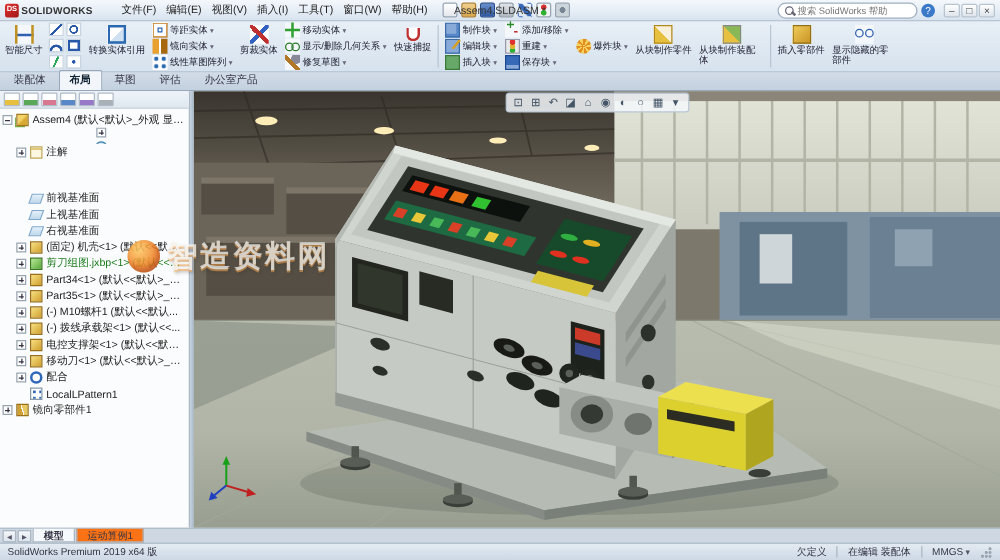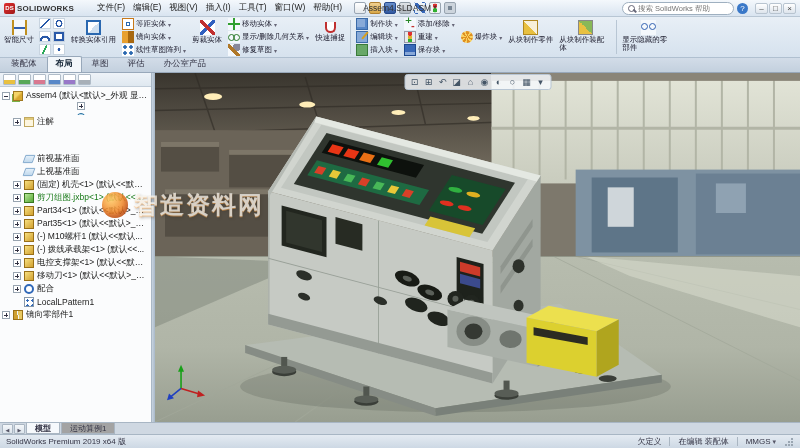--- a/index.html
+++ b/index.html
@@ -142,21 +142,21 @@
 .wm-icon{width:26px;height:26px;border-radius:50%;flex:none;
   background:radial-gradient(circle at 35% 30%,#ffc860,#f08020 55%,#d05010);
   box-shadow:inset -2px -3px 4px rgba(150,40,0,.5)}
 .wm-text{font-size:24px;font-weight:bold;letter-spacing:2px;color:rgba(248,246,240,.88);
   text-shadow:0 1px 0 rgba(255,170,80,.6),1px 2px 3px rgba(60,50,40,.45);white-space:nowrap}
 
 
 .bottom-tabs{height:12px;flex:none;display:flex;align-items:center;background:#cfd8e2;border-top:1px solid #a8b6c4;padding:0 2px;gap:1px}
 .bt-arrow{width:11px;height:10px;font-size:5px;line-height:10px;text-align:center;color:#556;
   background:linear-gradient(#f4f7fa,#dce4ec);border:1px solid #aab6c2;border-radius:1px}
-.btab{font-size:8px;padding:0 8px;height:11px;line-height:11px;background:#a3a3a3;border:1px solid #aab6c2;border-top:none;color:#334}
+.btab{font-size:8px;padding:0 8px;height:11px;line-height:11px;background:#f97316;border:1px solid #aab6c2;border-top:none;color:#334}
 .btab.active{background:#f6f9fc;font-weight:bold}
 .statusbar{height:14px;flex:none;display:flex;align-items:center;padding:0 6px;gap:8px;
   background:linear-gradient(#e4ebf2,#cdd8e4);border-top:1px solid #a8b6c4;font-size:8px;color:#334}
 .sb-spacer{flex:1}
 .sb-sep{width:1px;height:9px;background:#aab6c2}
 .has-caret::after{content:" ▾";font-size:7px;color:#556}
 .grip{width:10px;height:10px;flex:none;
   background:radial-gradient(circle at 8px 2px,#9aa6b2 1px,transparent 1.5px),
   radial-gradient(circle at 8px 5px,#9aa6b2 1px,transparent 1.5px),
   radial-gradient(circle at 8px 8px,#9aa6b2 1px,transparent 1.5px),
@@ -296,20 +296,24 @@
       <div class="rb-large">
         <i class="ri ri-part-from-block"></i>
         <span class="rb-lbl">从块制作零件</span>
       </div>
       <div class="rb-large">
         <i class="ri ri-assembly-from-block"></i>
         <span class="rb-lbl">从块制作装配体</span>
       </div>
       <div class="rb-sep"></div>
       <div class="rb-large">
+        <i class="ri ri-insert-components"></i>
+        <span class="rb-lbl">插入零部件</span>
+      </div>
+      <div class="rb-large">
         <i class="ri ri-show-hidden-components"></i>
         <span class="rb-lbl">显示隐藏的零部件</span>
       </div>
     </div>
 
   <div class="tabstrip" id="tabstrip">
       <span class="ctab">装配体</span>
       <span class="ctab active">布局</span>
       <span class="ctab">草图</span>
       <span class="ctab">评估</span>
@@ -344,20 +348,25 @@
           </div>
           <div class="trow" style="padding-left: 13px; margin-top: 24px;">
             <span class="exp none"></span>
             <i class="ti ti-plane"></i>
             <span class="tlabel">前视基准面</span>
           </div>
           <div class="trow" style="padding-left: 13px;">
             <span class="exp none"></span>
             <i class="ti ti-plane"></i>
             <span class="tlabel">上视基准面</span>
+          </div>
+          <div class="trow" style="padding-left: 13px;">
+            <span class="exp none"></span>
+            <i class="ti ti-plane"></i>
+            <span class="tlabel">右视基准面</span>
           </div>
           <div class="trow" style="padding-left: 13px;">
             <span class="exp plus"></span>
             <i class="ti ti-part"></i>
             <span class="tlabel">(固定) 机壳&lt;1&gt; (默认&lt;&lt;默认&gt;_...</span>
           </div>
           <div class="trow" style="padding-left: 13px;">
             <span class="exp plus"></span>
             <i class="ti ti-part-green"></i>
             <span class="tlabel" style="color: rgb(26, 122, 26);">剪刀组图.jxbp&lt;1&gt; (默认&lt;&lt;默...</span>

